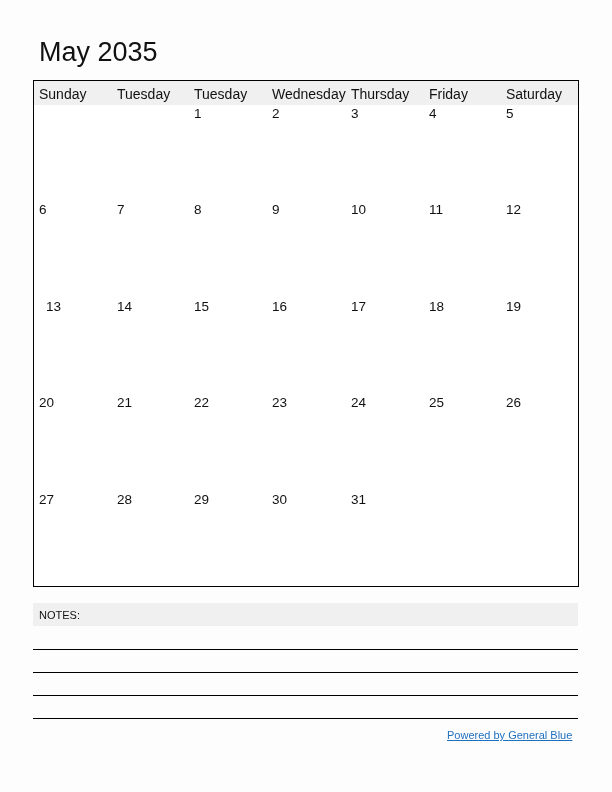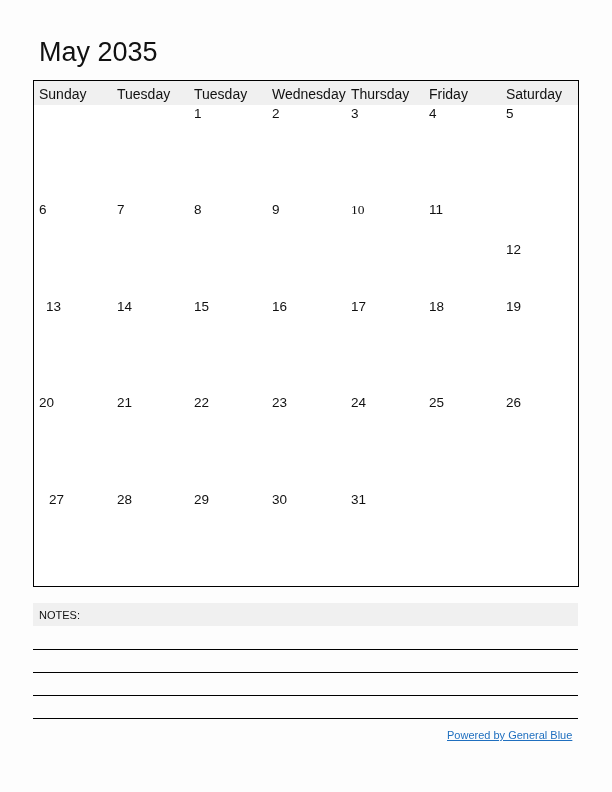--- a/index.html
+++ b/index.html
@@ -39,38 +39,38 @@
       <span class="day" style="left: 83px; top: 25px;"></span>
       <span class="day" style="left: 160px; top: 25px;">1</span>
       <span class="day" style="left: 238px; top: 25px;">2</span>
       <span class="day" style="left: 317px; top: 25px;">3</span>
       <span class="day" style="left: 395px; top: 25px;">4</span>
       <span class="day" style="left: 472px; top: 25px;">5</span>
       <span class="day" style="left: 5px; top: 121px;">6</span>
       <span class="day" style="left: 83px; top: 121px;">7</span>
       <span class="day" style="left: 160px; top: 121px;">8</span>
       <span class="day" style="left: 238px; top: 121px;">9</span>
-      <span class="day" style="left: 317px; top: 121px; font-family: Liberation Serif, serif;">10</span>
+      <span class="day" style="left: 317px; top: 121px;">10</span>
       <span class="day" style="left: 395px; top: 121px;">11</span>
-      <span class="day" style="left: 472px; top: 121px; margin-top: 40px;">12</span>
+      <span class="day" style="left: 472px; top: 121px;">12</span>
       <span class="day" style="left: 12px; top: 218px;">13</span>
       <span class="day" style="left: 83px; top: 218px;">14</span>
       <span class="day" style="left: 160px; top: 218px;">15</span>
       <span class="day" style="left: 238px; top: 218px;">16</span>
       <span class="day" style="left: 317px; top: 218px;">17</span>
       <span class="day" style="left: 395px; top: 218px;">18</span>
       <span class="day" style="left: 472px; top: 218px;">19</span>
       <span class="day" style="left: 5px; top: 314px; text-align: center;">20</span>
       <span class="day" style="left: 83px; top: 314px;">21</span>
       <span class="day" style="left: 160px; top: 314px;">22</span>
       <span class="day" style="left: 238px; top: 314px;">23</span>
       <span class="day" style="left: 317px; top: 314px;">24</span>
       <span class="day" style="left: 395px; top: 314px;">25</span>
       <span class="day" style="left: 472px; top: 314px;">26</span>
-      <span class="day" style="left: 15px; top: 411px;">27</span>
+      <span class="day" style="left: 5px; top: 411px;">27</span>
       <span class="day" style="left: 83px; top: 411px;">28</span>
       <span class="day" style="left: 160px; top: 411px;">29</span>
       <span class="day" style="left: 238px; top: 411px;">30</span>
       <span class="day" style="left: 317px; top: 411px;">31</span>
       <span class="day" style="left: 395px; top: 411px;"></span>
       <span class="day" style="left: 472px; top: 411px;"></span>
     </div>
 </div>
 
 <div class="notes-hdr">

